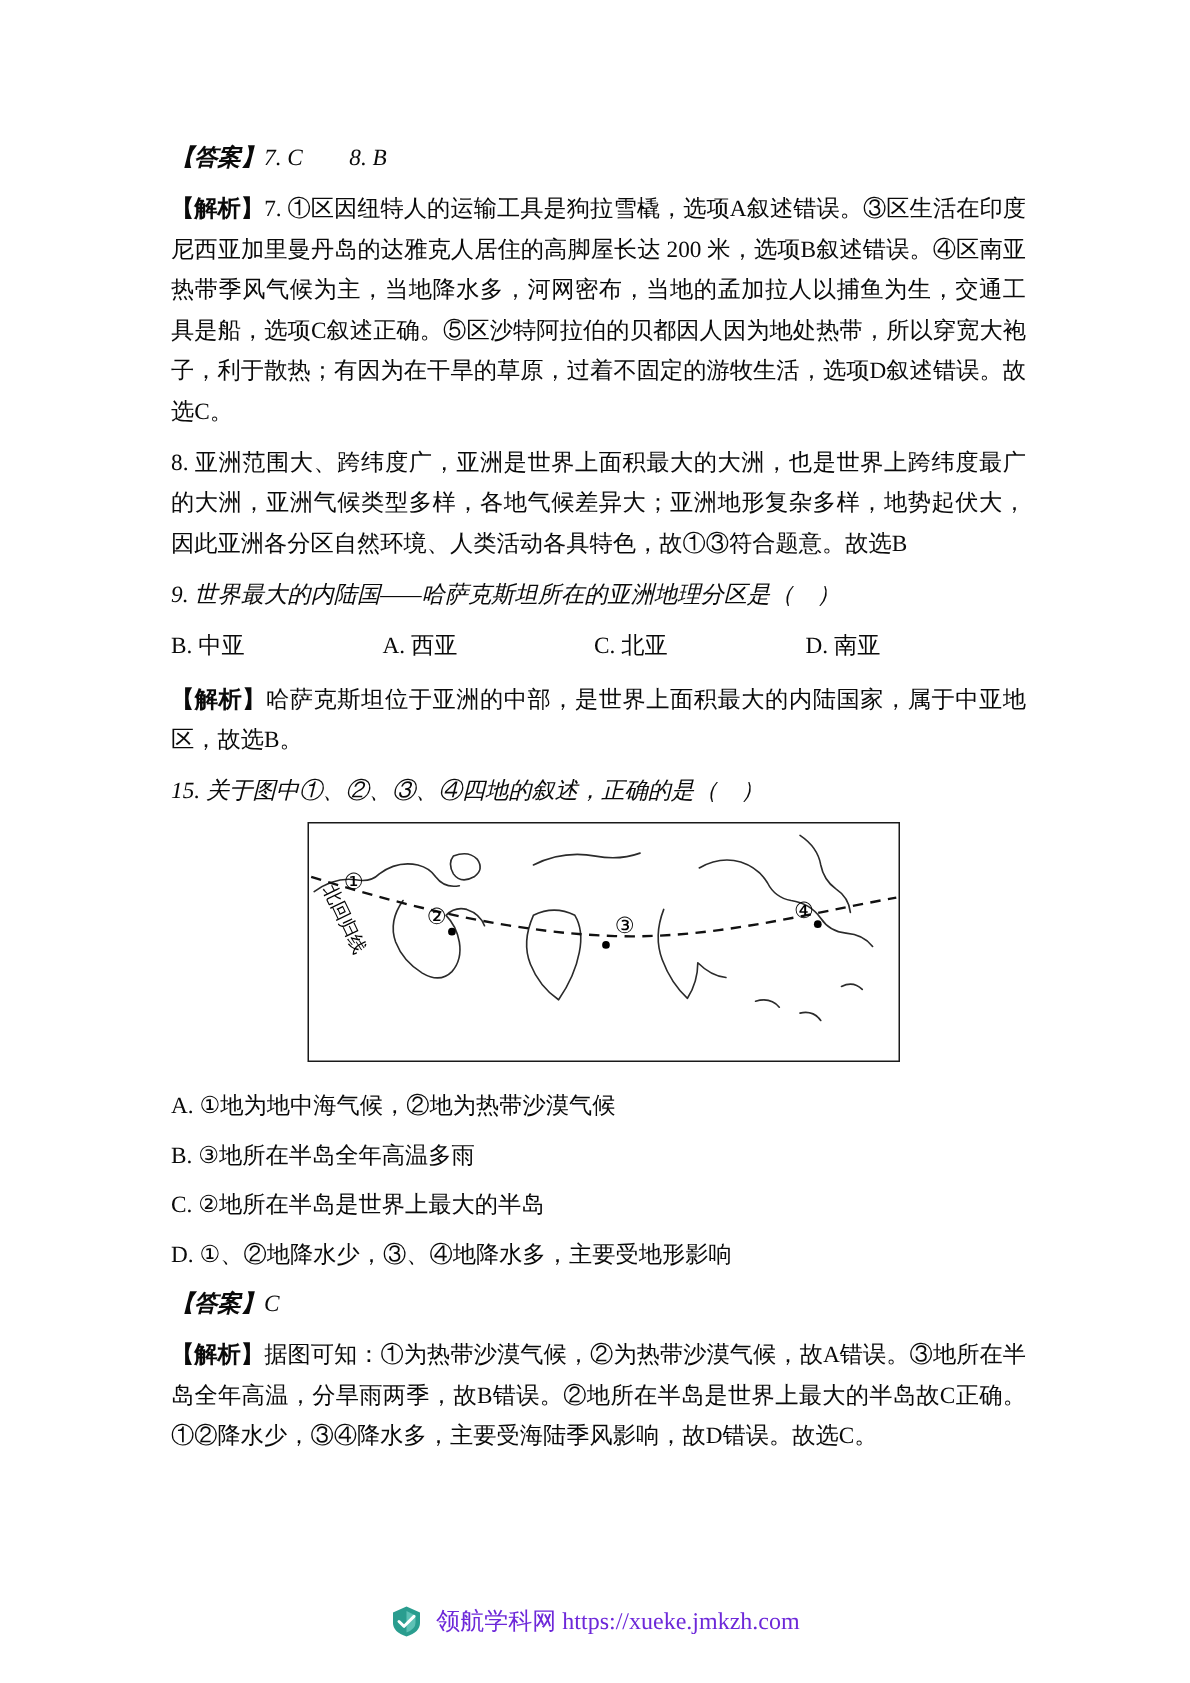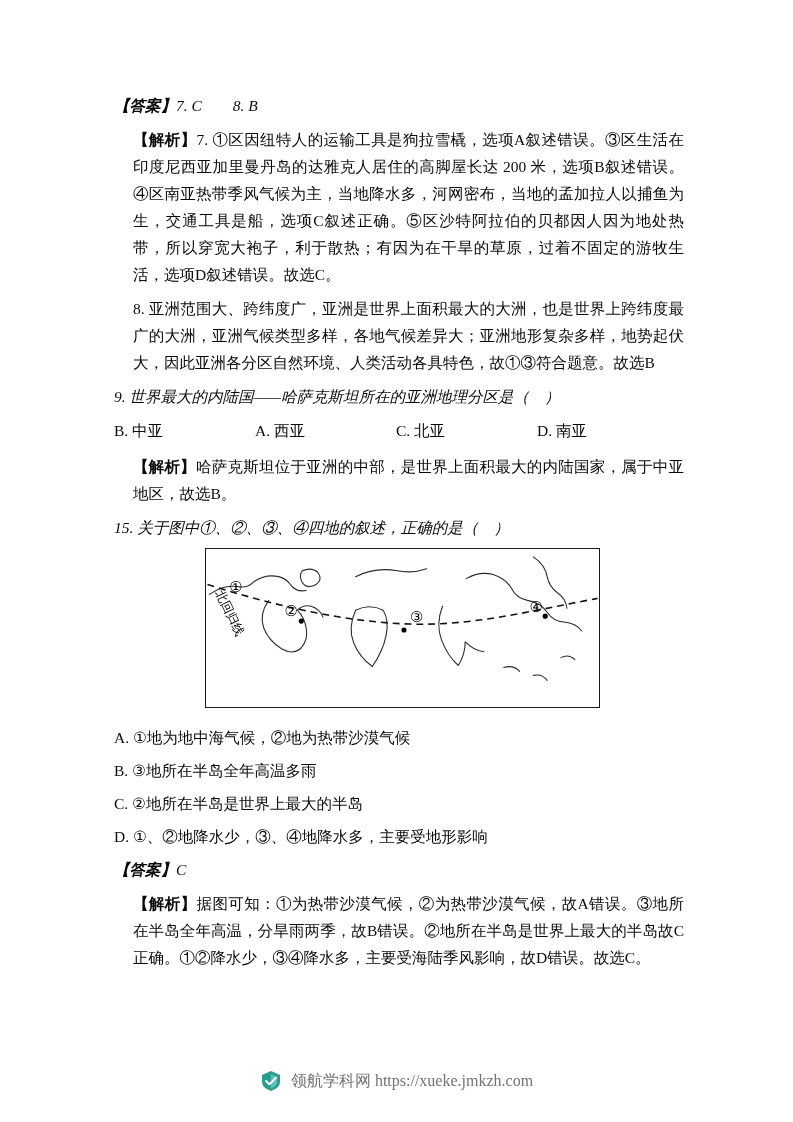--- a/index.html
+++ b/index.html
@@ -7,37 +7,37 @@
   body {
     width:793px; height:1122px; position:relative; overflow:hidden;
     font-family:"Liberation Serif","DejaVu Serif",serif;
     color:#0a0a0a;
   }
   .content {
     position:absolute; left:114px; top:92px; width:570px;
     font-size:15.5px;
   }
   .para {
-    line-height:27px; text-align:justify; margin-bottom:7px;margin-left:19px;
+    line-height:27px; text-align:justify; margin-bottom:7px;
   }
   .line { line-height:27px; margin-bottom:7px;font-style:italic; }
   .row-options { display:flex; line-height:27px; margin-bottom:9px; }
   .row-options .opt { width:141px; }
   .row-options .opt:last-child { width:auto; }
   .b { font-weight:bold; }
   .q10-opt { line-height:27px; margin-bottom:6px; }
   .map-wrap { margin:6px 0 16px 91px; }
   .map-frame {
     width:395px; height:160px; border:1px solid #1a1a1a; background:#fff;
     display:block;
   }
   .footer {
     position:absolute; left:0; right:0; bottom:30px;
     display:flex; justify-content:center; align-items:center; gap:9px;
-    color:#737373; font-size:16px;
+    color:#6d28d9; font-size:16px;
   }
   .footer .logo { display:inline-block; }
 </style>
 </head>
 <body>
 
 <div class="content">
 
 
   <div class="line">

